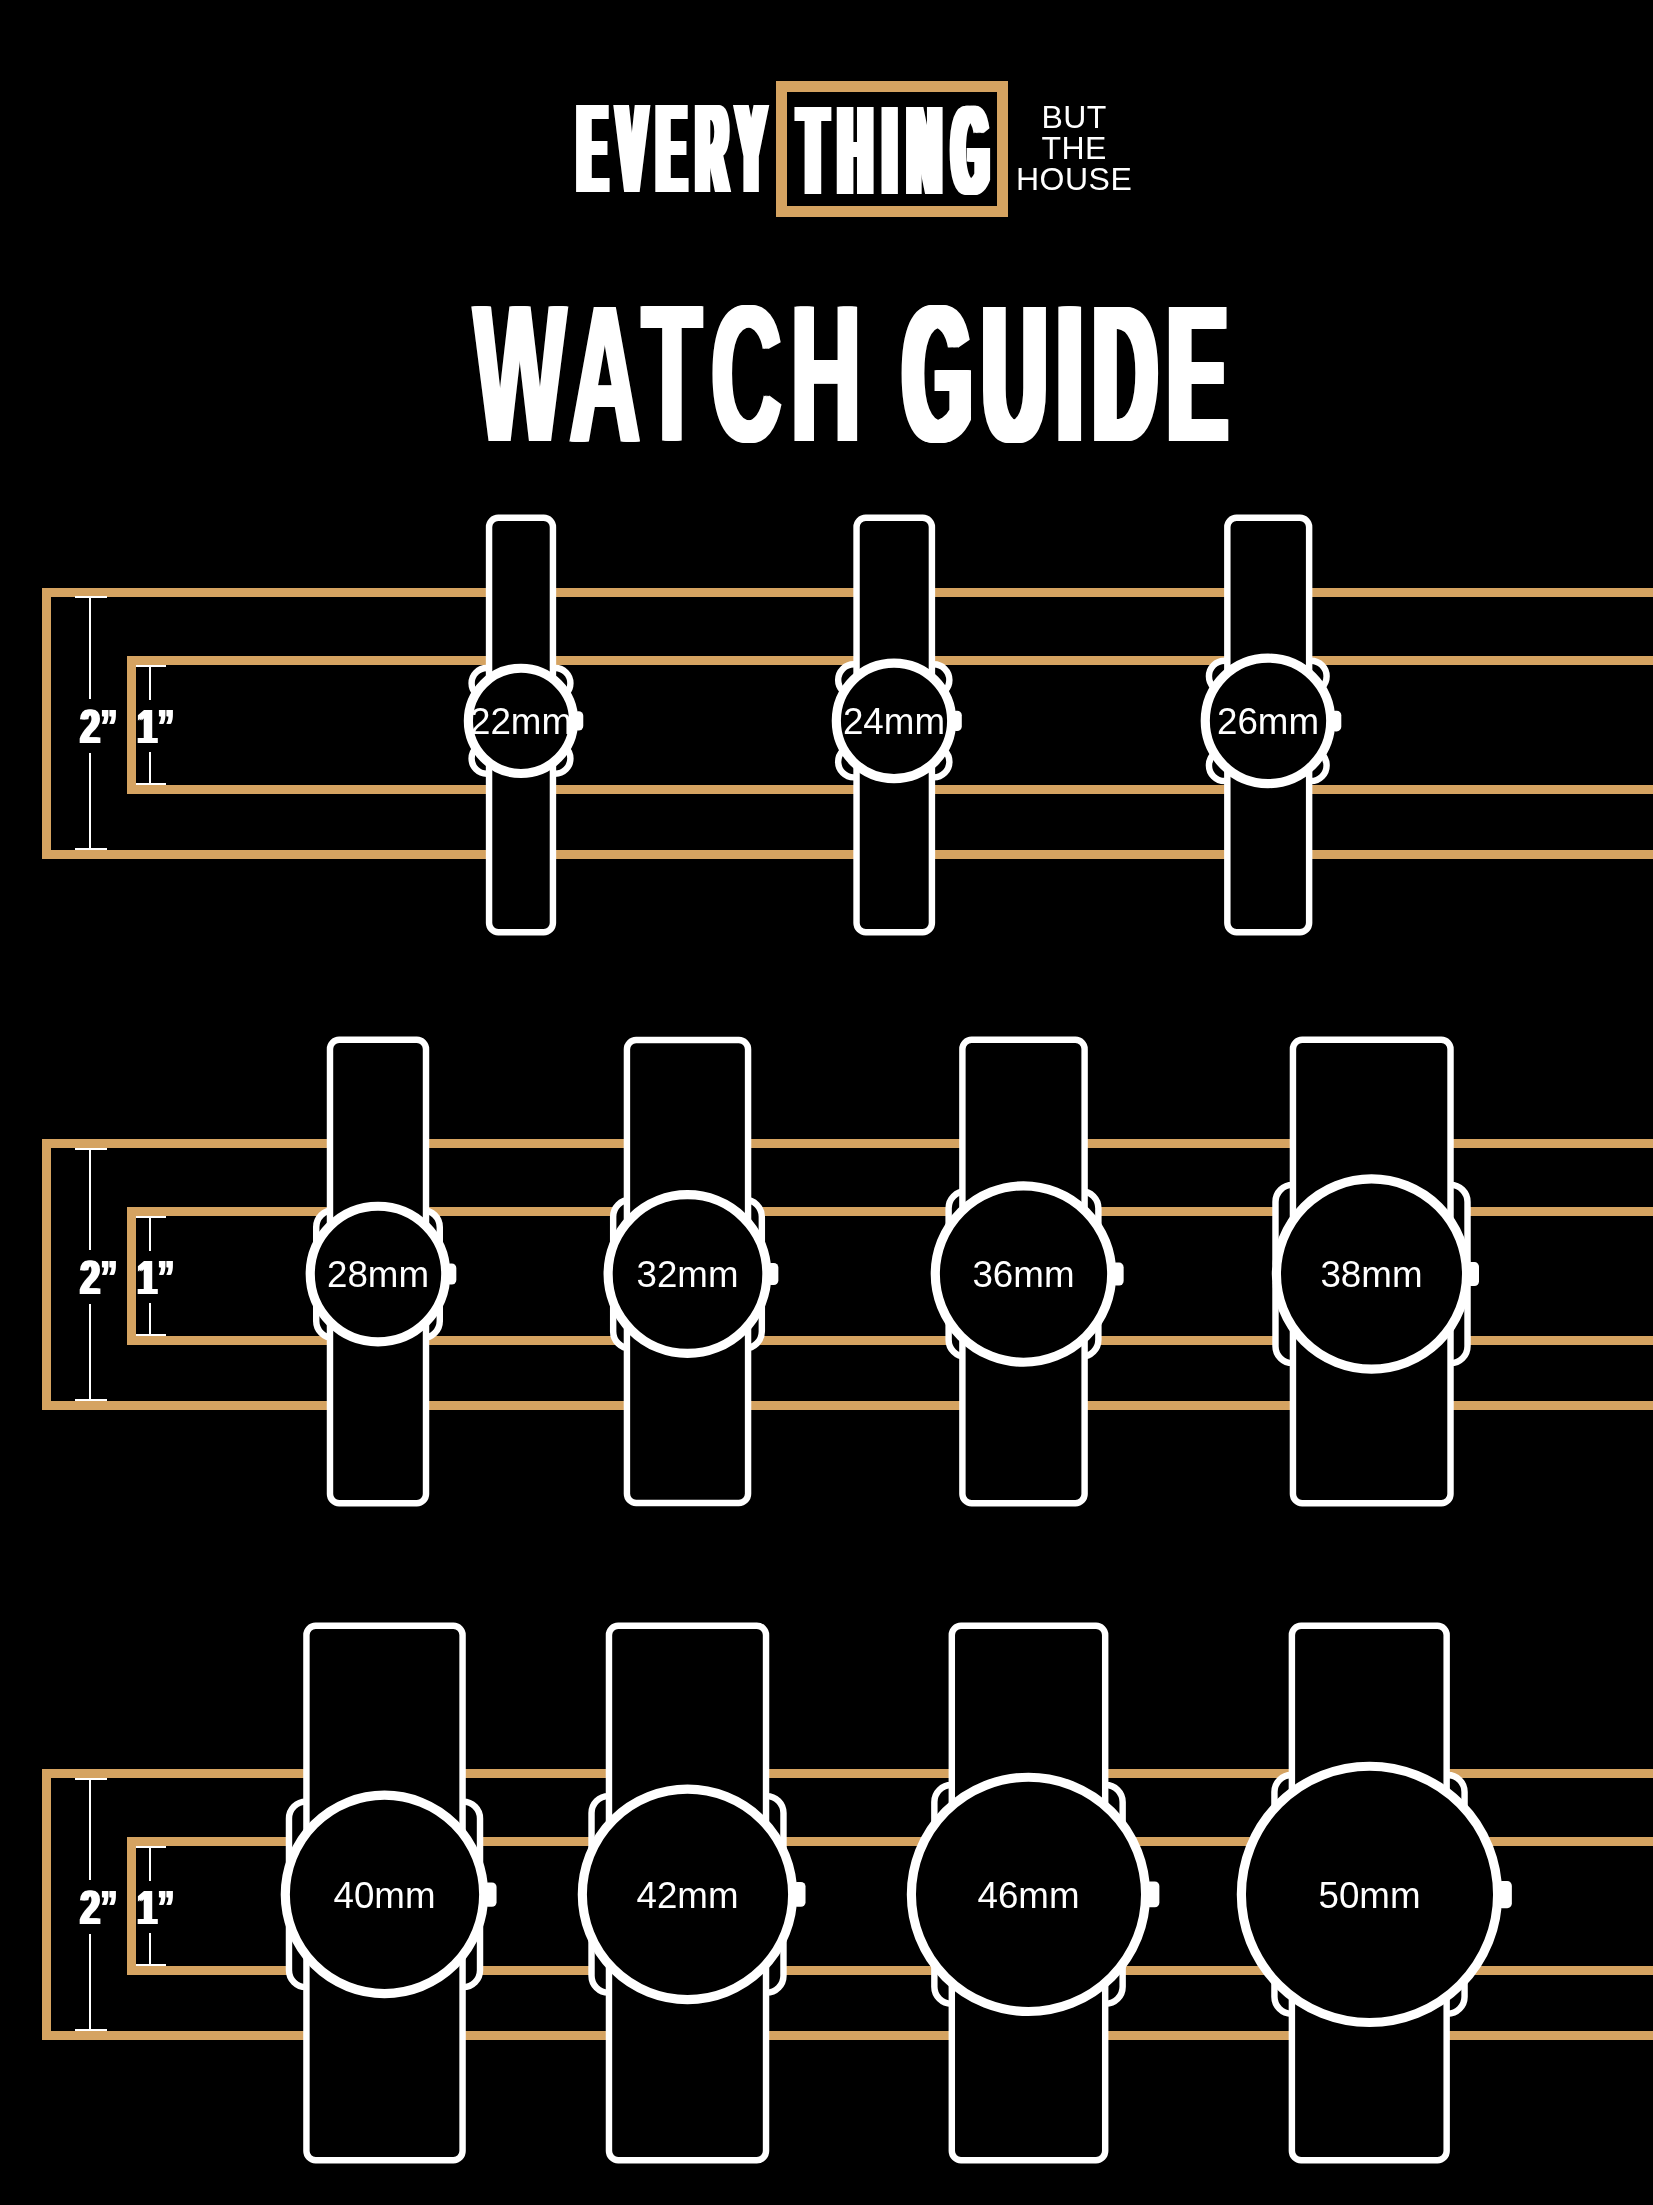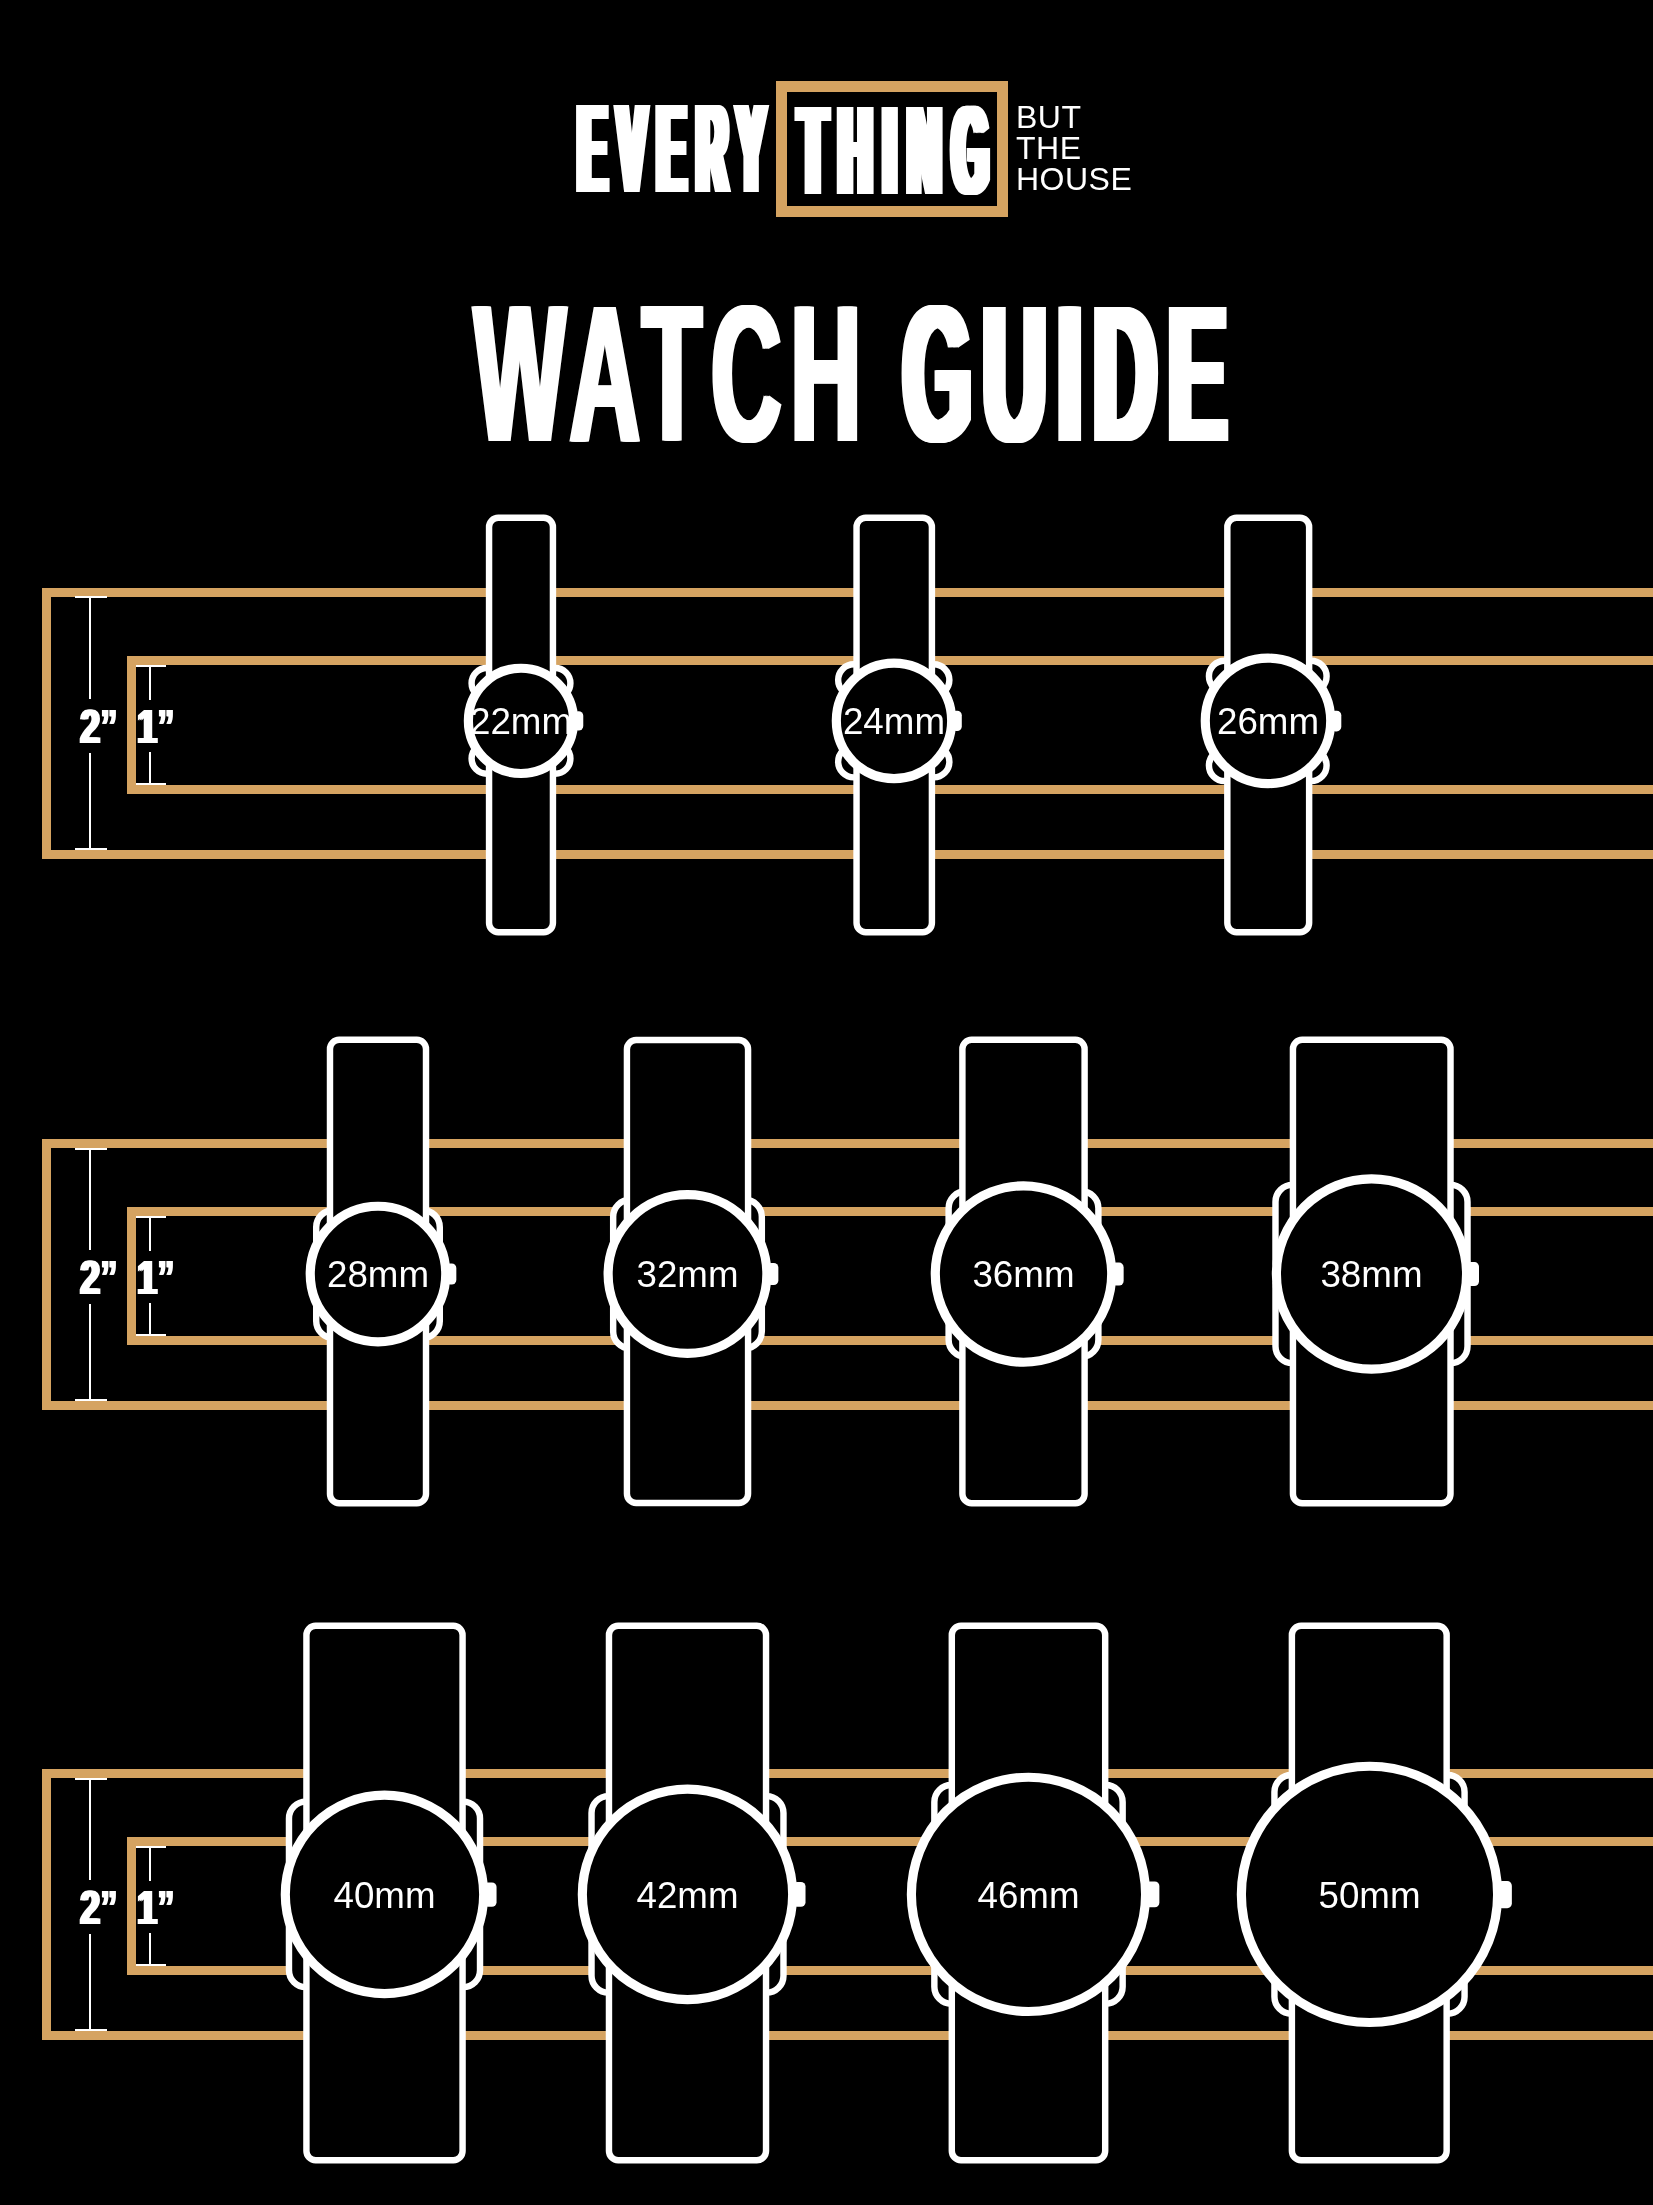--- a/index.html
+++ b/index.html
@@ -161,21 +161,21 @@
 <div class="logoword" id="every" style="left:578px;top:85px;
 font-size:127px;line-height:127px;letter-spacing:33px;
 text-shadow:3.4px 0 0 #fff,-3.4px 0 0 #fff,6.9px 0 0 #fff,-6.9px 0 0 #fff,10.3px 0 0 #fff,-10.3px 0 0 #fff,13.8px 0 0 #fff,-13.8px 0 0 #fff;
 transform:scaleX(0.3357);transform-origin:left top;">EVERY</div>
 <div style="position:absolute;left:776px;top:81px;width:232px;height:136px;border:11.5px solid #d5a361;box-sizing:border-box;"></div>
 <div class="logoword" id="thing" style="left:799px;top:87px;
 font-size:127px;line-height:127px;letter-spacing:33px;
 text-shadow:3.4px 0 0 #fff,-3.4px 0 0 #fff,6.9px 0 0 #fff,-6.9px 0 0 #fff,10.3px 0 0 #fff,-10.3px 0 0 #fff,13.8px 0 0 #fff,-13.8px 0 0 #fff;
 transform:scaleX(0.3588);transform-origin:left top;">THING</div>
 <div style="position:absolute;left:1016px;top:102px;color:#fff;
-font-size:32px;line-height:31px;letter-spacing:0.5px;">BUT<br>THE<br>HOUSE</div>
+font-size:32px;line-height:31px;letter-spacing:0.5px;text-align:center;">BUT<br>THE<br>HOUSE</div>
 <div class="logoword" id="titleW" style="left:474px;top:276px;
 font-size:195px;line-height:195px;letter-spacing:19px;
 text-shadow:2.8px 0 0 #fff,-2.8px 0 0 #fff,5.5px 0 0 #fff,-5.5px 0 0 #fff;
 transform:scaleX(0.4985);transform-origin:left top;">WATCH</div>
 <div class="logoword" id="titleG" style="left:903px;top:276px;
 font-size:195px;line-height:195px;letter-spacing:25px;
 text-shadow:2.8px 0 0 #fff,-2.8px 0 0 #fff,5.5px 0 0 #fff,-5.5px 0 0 #fff,8.3px 0 0 #fff,-8.3px 0 0 #fff,11px 0 0 #fff,-11px 0 0 #fff;
 transform:scaleX(0.4512);transform-origin:left top;">GUIDE</div>
 
 </body></html>

